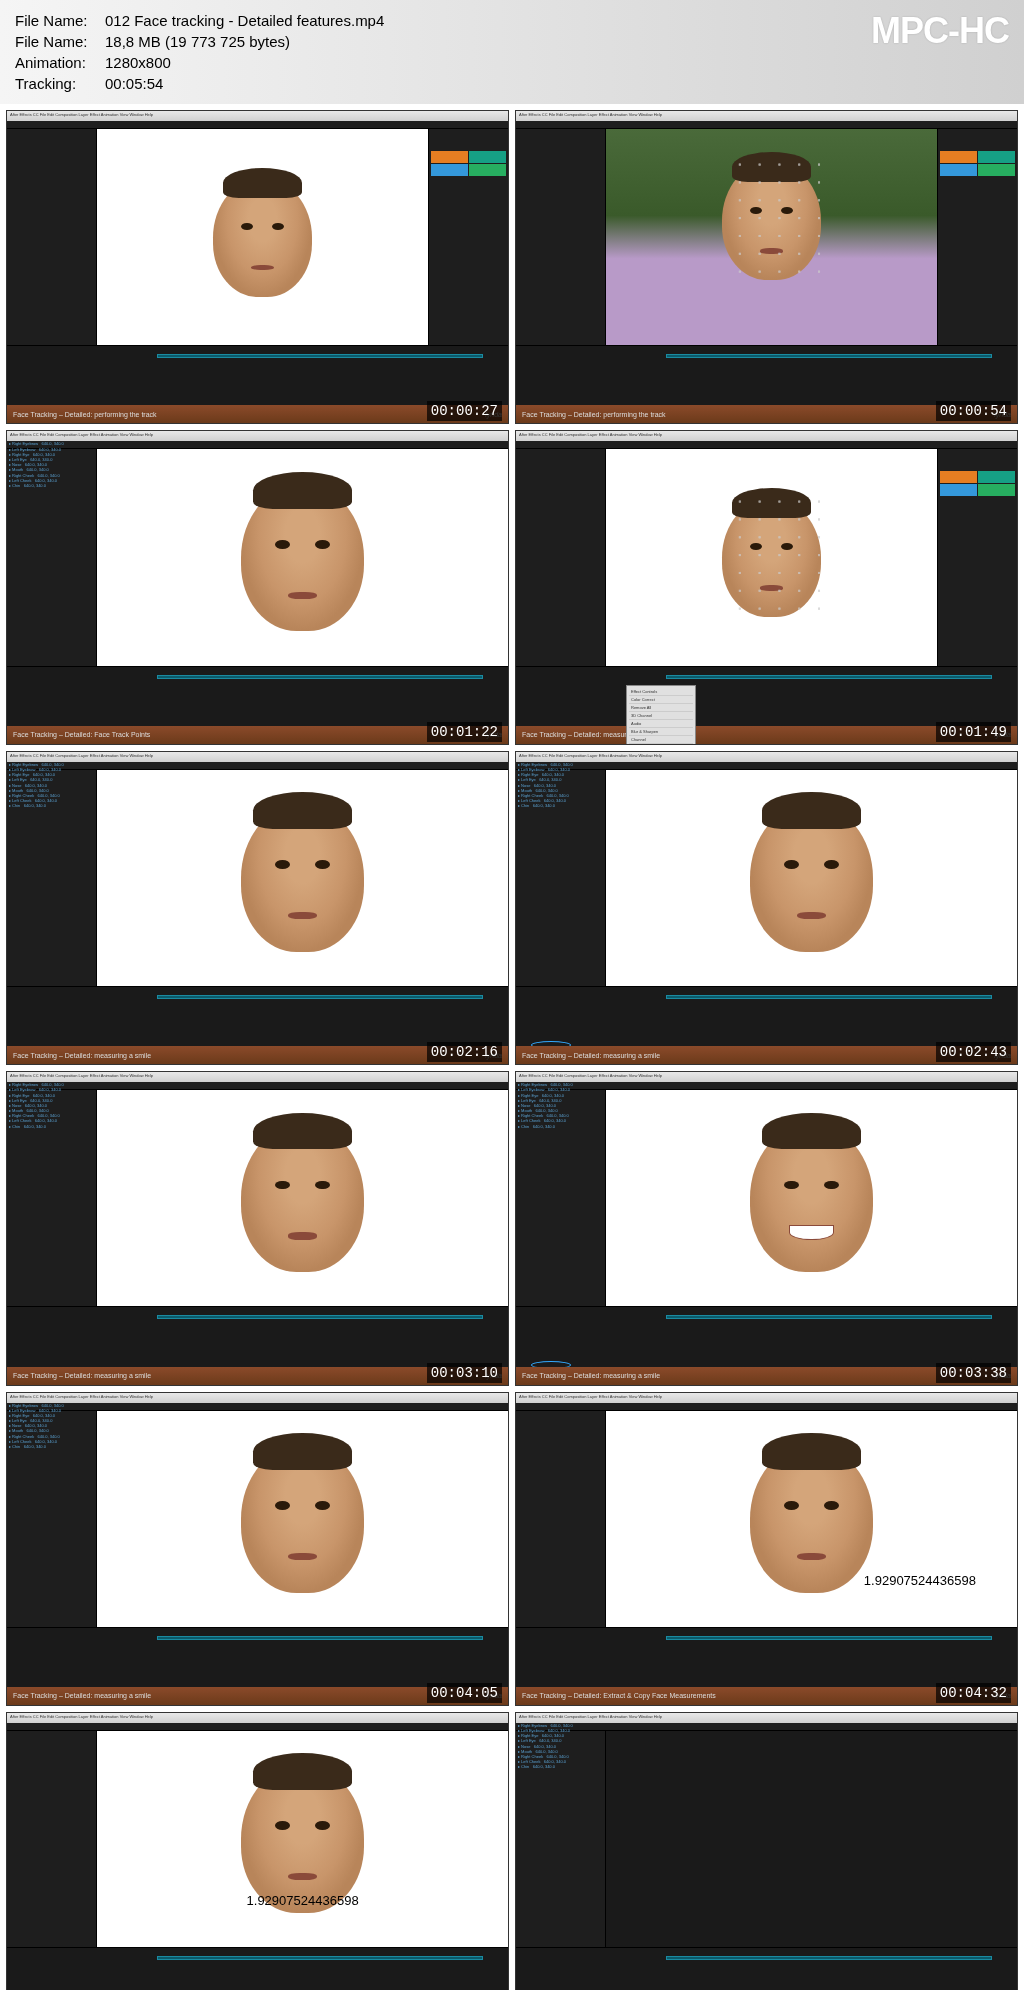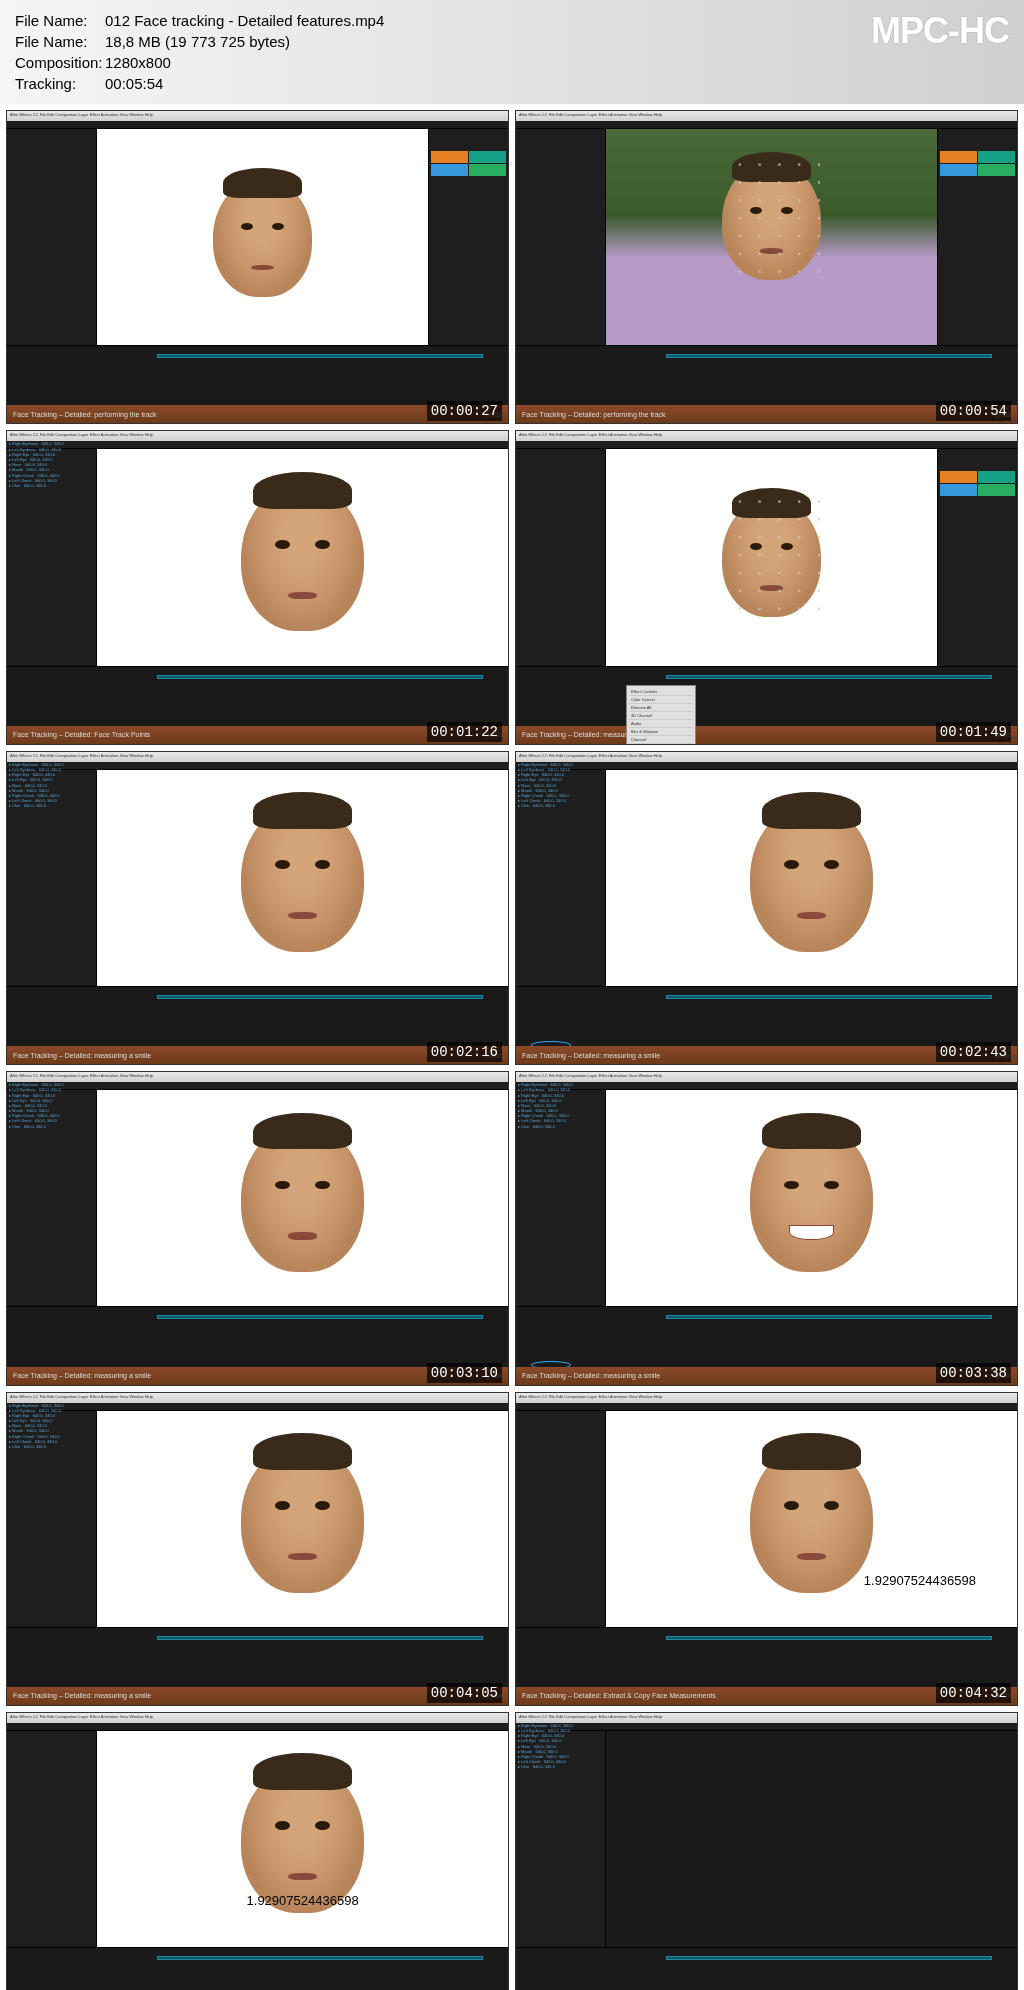--- a/index.html
+++ b/index.html
@@ -237,21 +237,21 @@
   <div class="file-info">
     <div>
         <span class="label">File Name:</span>
         <span>012 Face tracking - Detailed features.mp4</span>
       </div>
     <div>
         <span class="label">File Name:</span>
         <span>18,8 MB (19 773 725 bytes)</span>
       </div>
     <div>
-        <span class="label">Composition:</span>
+        <span class="label">Animation:</span>
         <span>1280x800</span>
       </div>
     <div>
         <span class="label">Tracking:</span>
         <span>00:05:54</span>
       </div>
   </div>
   <div class="app-logo">MPC-HC</div>
 </div>
 

